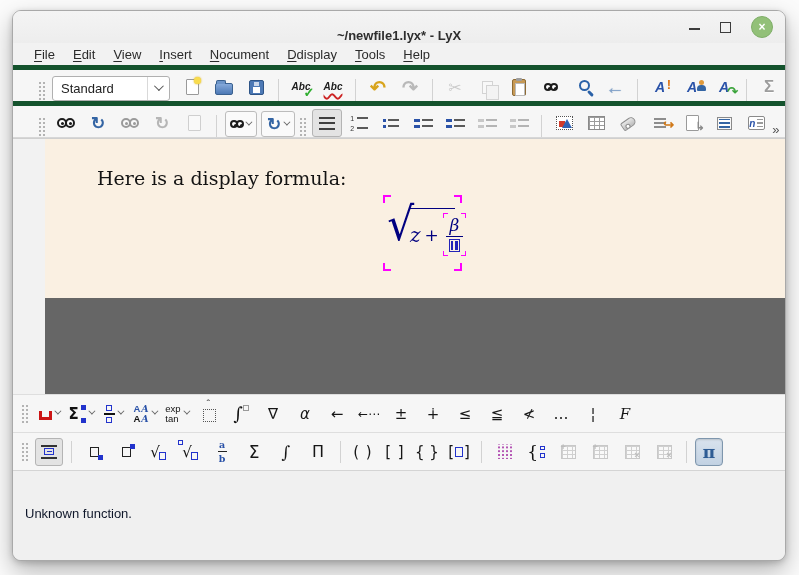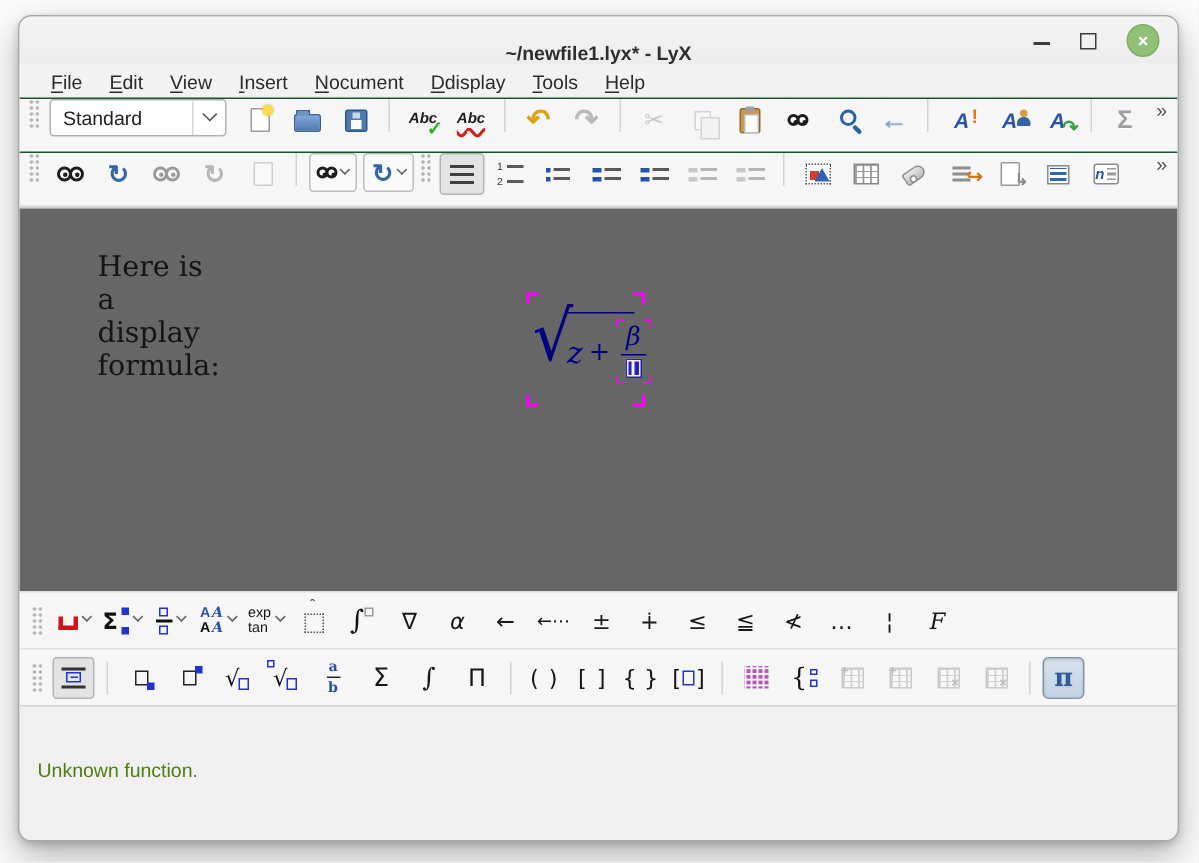--- a/index.html
+++ b/index.html
@@ -20,21 +20,21 @@
   .btn-max { width:11px; height:11px; border:1.5px solid #3c3c3c; background:transparent; }
   .btn-close { width:22px; height:22px; border-radius:50%; background:#92c078; border:1px solid #7fae68;
     color:#fff; font-size:12px; font-weight:bold; display:flex; align-items:center; justify-content:center; }
 
   
   .menubar { height:22px; background:#f2f2f2; display:flex; align-items:center; padding-left:12px; flex:0 0 auto; }
   .menu-item { font-size:13px; color:#2b2b2b; padding:1px 9px; white-space:nowrap; }
   .mkey { text-decoration:underline; text-underline-offset:2px; }
 
   
-  .toolbar { background:#f6f6f6; border-top:1px solid #14532d; display:flex; align-items:flex-start; padding:0 4px; flex:0 0 auto; }
+  .toolbar { background:#f6f6f6; border-top:5px solid #14532d; display:flex; align-items:flex-end; padding:0 23px; flex:0 0 auto; }
   .tb1 { height:36px; } .tb2 { height:37px; border-bottom:1px solid #d7d7d7; }
   .handle { width:7px; height:20px; margin:0 5px 0 2px;
      background-image:radial-gradient(#b3b3b3 1px, transparent 1.2px); background-size:4px 4px; flex:0 0 auto; }
   .tsep { width:1px; height:22px; background:#d2d2d2; margin:0 6px; flex:0 0 auto; }
   .ibtn { min-width:30px; height:28px; display:flex; align-items:center; justify-content:center;
      position:relative; border-radius:3px; flex:0 0 auto; margin:0 1px; }
   .overflow { margin-left:auto; font-size:13px; color:#555; padding-right:4px; letter-spacing:-1px; }
   .dis { opacity:.42; filter:grayscale(1); }
   .pressed { background:#e3e3e3; border:1px solid #b4b4b4; }
 
@@ -109,21 +109,21 @@
   .xref .arr { position:absolute; right:-8px; bottom:-4px; color:#d07818; font-size:13px; font-weight:bold; }
   .fnote { position:relative; } .fnote .arr { position:absolute; right:-7px; bottom:-3px; color:#8a8a8a; font-size:11px; font-weight:bold; }
   .margin-ic { width:15px; height:13px; border:1px solid #8a8a8a; background-color:#fff;
      background-image:repeating-linear-gradient(#3465a4 0 2px, transparent 2px 4px); background-clip:content-box; padding:1px; }
   .noteic { width:17px; height:14px; border:1px solid #8a8a8a; border-radius:2px; background:#fff;
      display:flex; align-items:center; justify-content:center; gap:2px; }
   .noteic .n { color:#2a52a8; font-weight:bold; font-size:10px; font-style:italic; }
   .noteic .ll { display:flex; flex-direction:column; gap:2px; } .noteic .ll i { width:6px; height:1.5px; background:#9a9a9a; }
 
   
-  .workarea { height:256px; flex:0 0 auto; display:flex; flex-direction:row; border-top:1px solid #cfcfcf; }
+  .workarea { height:256px; flex:0 0 auto; display:flex; flex-direction:column; border-top:1px solid #cfcfcf;padding-left:32px; }
   .docpage { height:159px; background:#faf0e2; position:relative; }
   .outside { flex:1; background:#666666; }
   .paratext { position:absolute; left:52px; top:28px; font-family:"DejaVu Serif", serif; font-size:19px; color:#141414; }
 
   .finset { position:absolute; left:338px; top:56px; width:79px; height:76px; color:#000080; }
   .corner { position:absolute; width:8px; height:8px; }
   .corner.tl { left:0; top:0; border-left:2px solid #ff00ff; border-top:2px solid #ff00ff; }
   .corner.tr { right:0; top:0; border-right:2px solid #ff00ff; border-top:2px solid #ff00ff; }
   .corner.bl { left:0; bottom:0; border-left:2px solid #ff00ff; border-bottom:2px solid #ff00ff; }
   .corner.br { right:0; bottom:0; border-right:2px solid #ff00ff; border-bottom:2px solid #ff00ff; }
@@ -176,21 +176,21 @@
   .casesic { display:flex; align-items:center; gap:2px; }
   .casesic .brc { font-size:17px; color:#111; font-family:"DejaVu Serif", serif; }
   .casesic .col { display:flex; flex-direction:column; gap:3px; }
   .casesic .col i { width:4.5px; height:4.5px; border:1.3px solid #2233cc; }
   .piBtn { background:linear-gradient(#d9e3ee,#c2d2e3); border:1px solid #7e96ad; border-radius:4px;
      box-shadow:inset 0 1px 2px rgba(0,0,0,.15); }
   .piBtn .pig { font-size:17px; font-weight:bold; color:#2e5c94; font-family:"DejaVu Serif", serif; text-shadow:0 0 1px #9db8d4; }
 
   
   .statusbar { flex:1; background:#f0f0f0; border-top:1px solid #d4d4d4; display:flex; align-items:center; padding:0 12px 4px; }
-  .statusmsg { font-size:13px; color:#4d7c0f; }
+  .statusmsg { font-size:13px; color:#0f172a; }
 </style>
 </head>
 <body>
 
 <div class="window">
 
   <div class="titlebar">
     <span class="title">~/newfile1.lyx* - LyX</span>
     <div class="win-controls">
       <div class="btn-min"></div>

